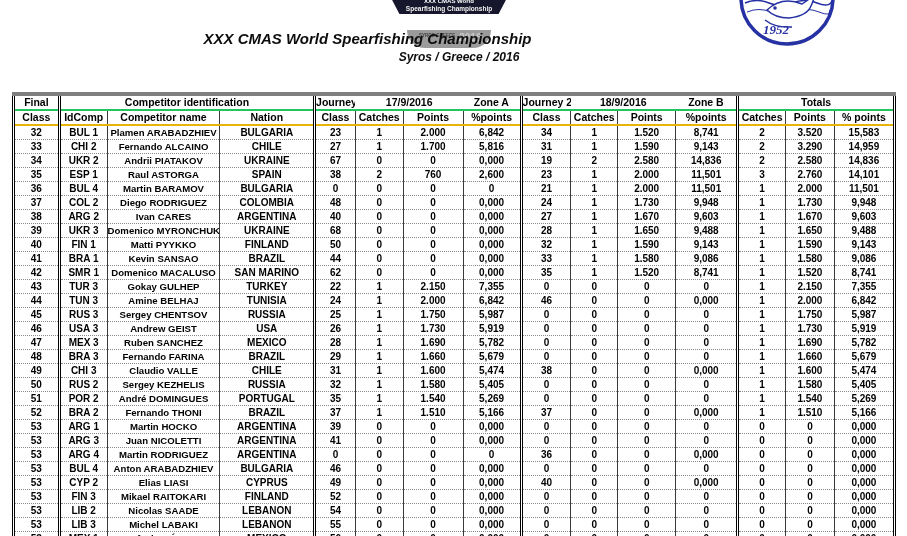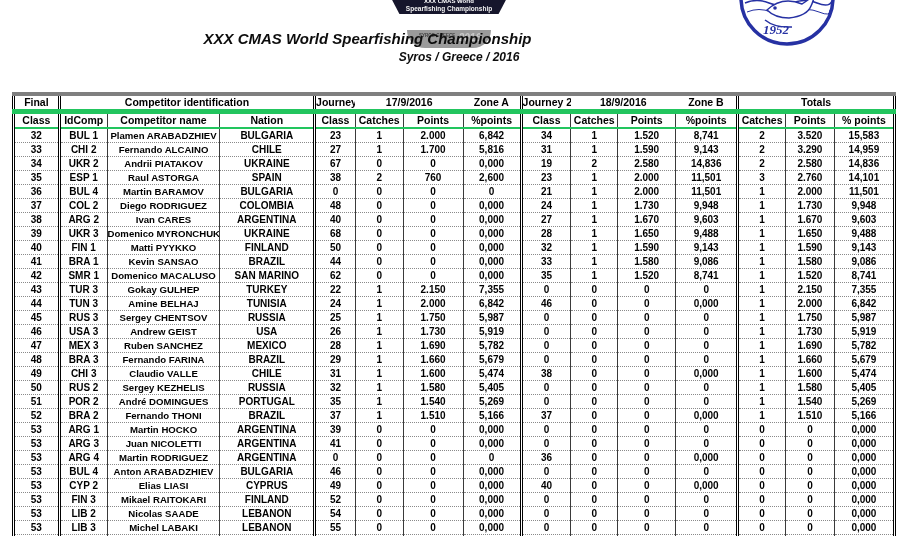--- a/index.html
+++ b/index.html
@@ -61,22 +61,22 @@
   th, td {
     font-weight:bold; text-align:center; vertical-align:middle;
     white-space:nowrap; overflow:hidden; padding:0;
     height:13px; line-height:13px; font-size:10px; color:#000;
     border-left:1px solid #3a3a3a;
   }
   table { border-left:3px double #000; border-right:3px double #000; }
   th.grp, td.grp { border-left:3px double #000; }
   th.nb { border-left:none; }
   thead th { font-size:10.5px; }
-  thead tr:first-child th { border-bottom:5px solid #22c55e; height:14px; }
-  thead tr:last-child th { border-bottom:2px solid #22c55e; }
+  thead tr:first-child th { border-bottom:2px solid #22c55e; height:14px; }
+  thead tr:last-child th { border-bottom:2px solid #eab308; }
   tbody td { border-top:1px dotted #8a8a8a; }
   tbody tr:first-child td { border-top:none; }
   tbody td.c2 { font-size:9.6px; }
   thead th:first-child, tbody td:first-child { border-left:none; }
 </style>
 </head>
 <body>
 
 <div class="page">
 

